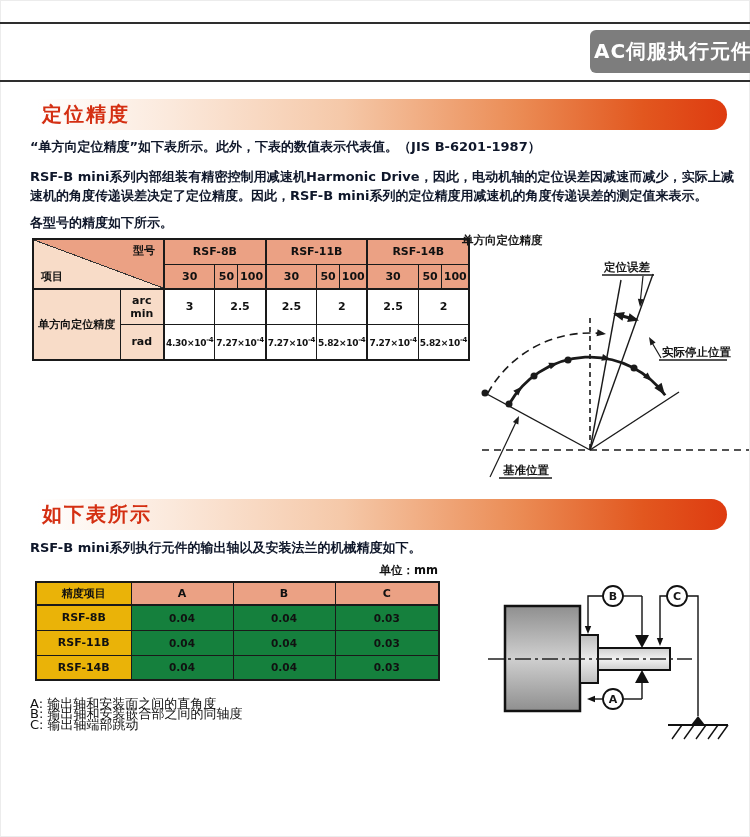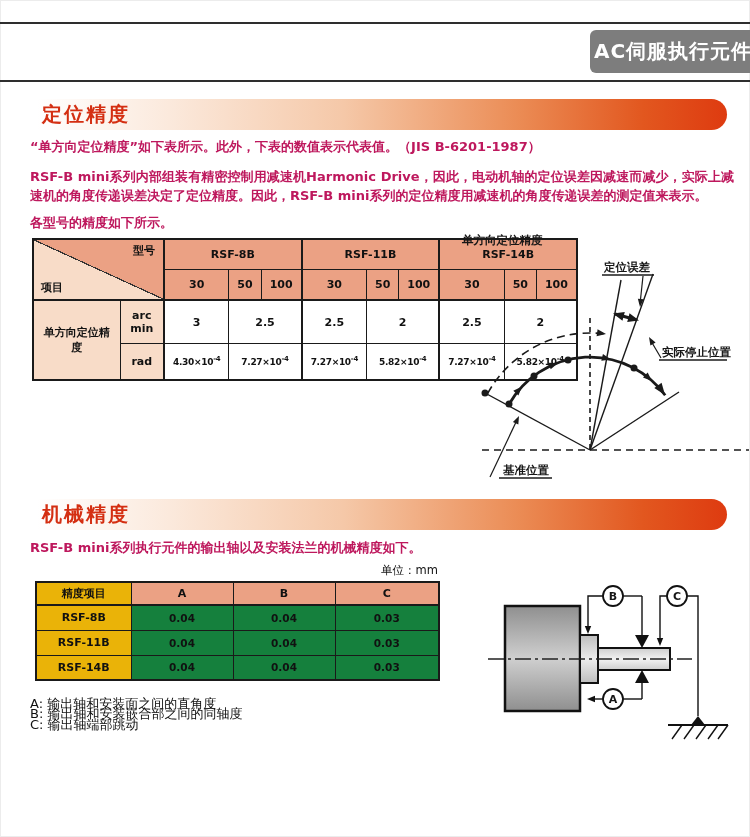--- a/index.html
+++ b/index.html
@@ -10,45 +10,45 @@
   .tag-box { position:absolute; left:559px; top:30px; width:166px; height:43px;
              background:#7d7d7d; border-radius:6px; color:#fff; font-weight:bold;
              font-size:20px; display:flex; align-items:center; justify-content:center;
              letter-spacing:1px;margin-left:31px; }
   .banner { position:absolute; left:30px; width:697px; height:31px;
             border-radius:0 16px 16px 0;
             background:linear-gradient(to right,#ffffff 1%,#fbe9dc 20%,#f5c8a8 45%,#eb8c55 70%,#e2571f 88%,#de3b10 100%); }
   .banner .title { position:absolute; left:12px; top:0; line-height:31px;
                    font-size:20px; font-weight:bold; color:#d42f12; letter-spacing:2px; }
   .para { position:absolute; left:30px; font-size:13px; font-weight:600;
-          line-height:19px; color:#be185d; }
+          line-height:19px; color:#0f172a; }
   
   .t1 { position:absolute; left:32px; top:238px; border-collapse:collapse;
         border:2px solid #1a1a1a; table-layout:fixed; }
   .t1 td { border:1px solid #1a1a1a; text-align:center; vertical-align:middle;
-           font-size:11px; font-weight:600; padding:8px; }
+           font-size:11px; font-weight:600; padding:1px; }
   .t1 td.hdr { background:#eba184; }
   .t1 td.sub { background:#f8dcc8; }
   .t1 td.bl2 { border-left-width:2px; }
   .t1 td.bb2 { border-bottom-width:2px; }
   .t1 .rad-val { font-size:9px; letter-spacing:-0.3px; }
   .t1 .rad-val sup { font-size:7px; }
   td.diag { position:relative; background:linear-gradient(to top right,#f8dcc8 49.5%,#333 49.5%,#333 50.6%,#eba184 50.6%); }
   td.diag .corner-top { position:absolute; top:3px; right:8px; font-size:11px; font-weight:bold; }
   td.diag .corner-bottom { position:absolute; bottom:4px; left:7px; font-size:11px; font-weight:bold; }
   
   .t2 { position:absolute; left:35px; top:581px; border-collapse:collapse;
         border:2px solid #1a1a1a; table-layout:fixed; }
   .t2 td { border:1.5px solid #1a1a1a; text-align:center; vertical-align:middle;
            font-size:11px; font-weight:600; padding:0; }
   .t2 tr.hdr td { background:#eba184; border-bottom-width:2px; }
   .t2 tr.hdr td:first-child, .t2 td.model { background:#eab308;margin-top:32px; }
   .t2 td.val { font-size:10.5px; background:#15803d; }
   .unit-label { position:absolute; left:30px; top:563px; width:408px; text-align:right;
-                font-size:11.5px; font-weight:400; }
+                font-size:11.5px; font-weight:700; }
   .note { position:absolute; left:30px; top:686px; font-size:9.5px; font-weight:600; }
   .legend { position:absolute; left:30px; top:699px; font-size:13px; font-weight:400; line-height:10.3px; }
   .diagram { position:absolute; }
   svg text { fill:#161616; }
 </style>
 </head>
 <body>
 
 <div class="page">
 
@@ -161,21 +161,21 @@
         <polygon points="0,0 -8,3 -8,-3" transform="translate(62,186) rotate(-65)"></polygon>
       </g>
       <text x="5" y="14" font-size="11.5" font-weight="bold">单方向定位精度</text>
       <text x="147" y="41" font-size="11.5" font-weight="bold">定位误差</text>
       <text x="205" y="126" font-size="11.5" font-weight="bold">实际停止位置</text>
       <text x="46" y="244" font-size="11.5" font-weight="bold">基准位置</text>
     </svg>
   </div>
 
   <div class="banner" style="top:499px">
-    <span class="title">机械精度</span>
+    <span class="title">如下表所示</span>
   </div>
 
   <p class="para" style="top:538px; width:705px">RSF-B mini系列执行元件的输出轴以及安装法兰的机械精度如下。</p>
   <div class="unit-label">单位：mm</div>
 
   <table class="t2">
     <colgroup>
         <col style="width:95px">
         <col style="width:102px">
         <col style="width:102px">

